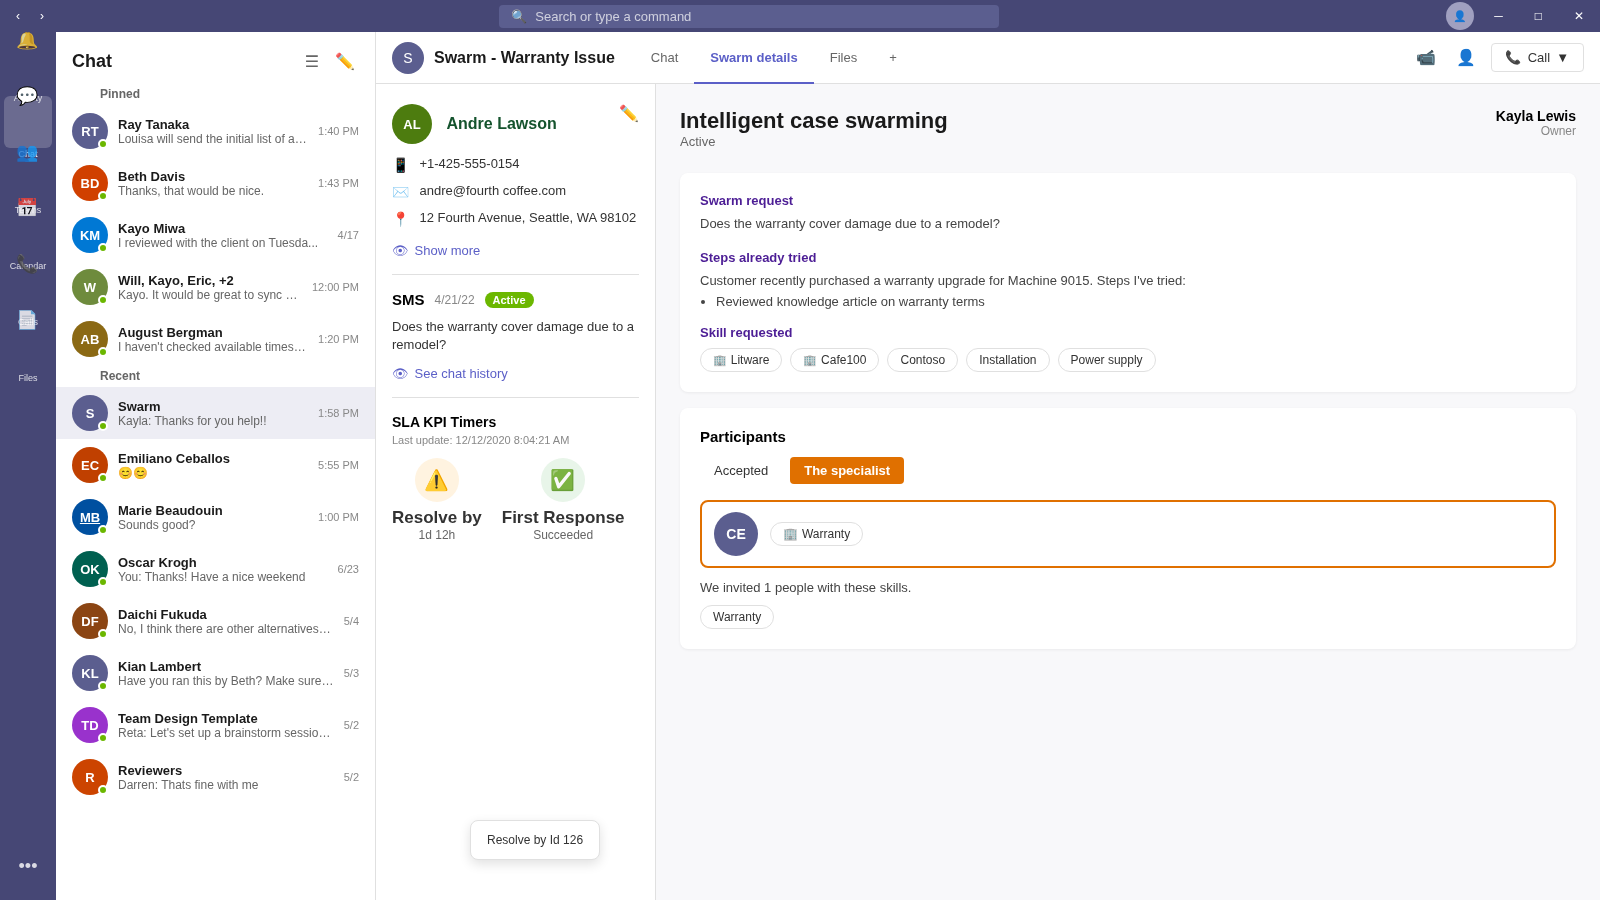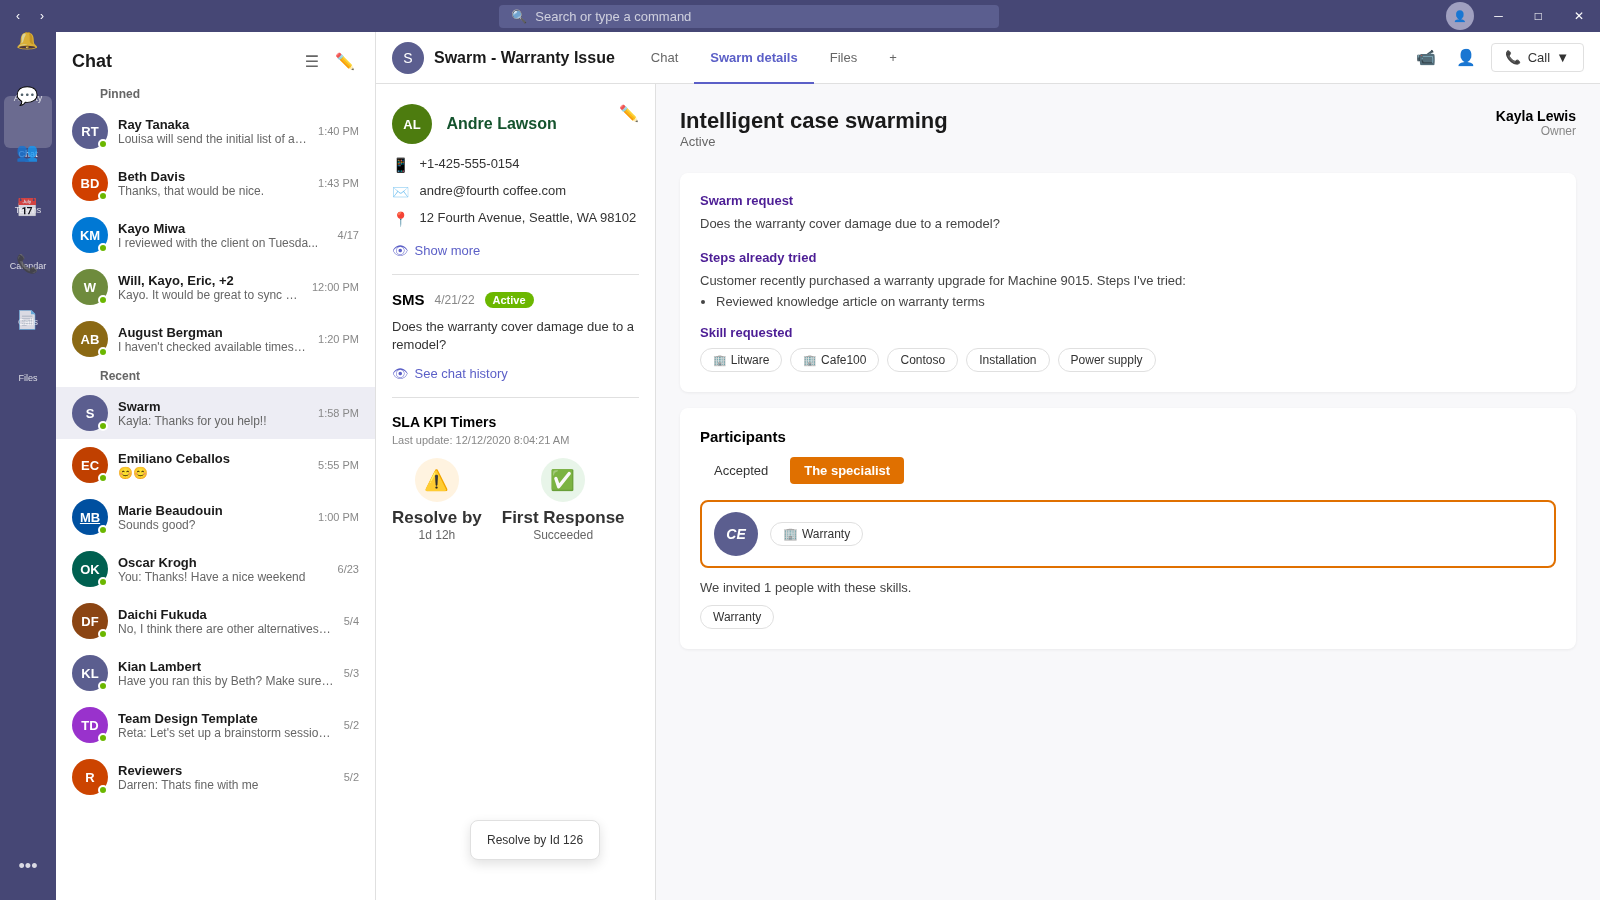--- a/index.html
+++ b/index.html
@@ -698,21 +698,21 @@
 
         <div class="participants-card">
           <div class="participants-title">Participants</div>
 
           <div class="participants-tabs">
             <button class="p-tab accepted">Accepted</button>
             <button class="p-tab specialist">The specialist</button>
           </div>
 
           <div class="participant-row">
-            <div class="participant-avatar" style="background:#5b5e8f;font-style:italic;">
+            <div class="participant-avatar" style="background:#5b5e8f;">
               CE<span class="status-dot online"></span>
             </div>
             <div class="warranty-badge">
               <span>🏢</span>
               <span>Warranty</span>
             </div>
           </div>
 
           <div class="invite-text">We invited 1 people with these skills.</div>
           <div class="invited-skills">

